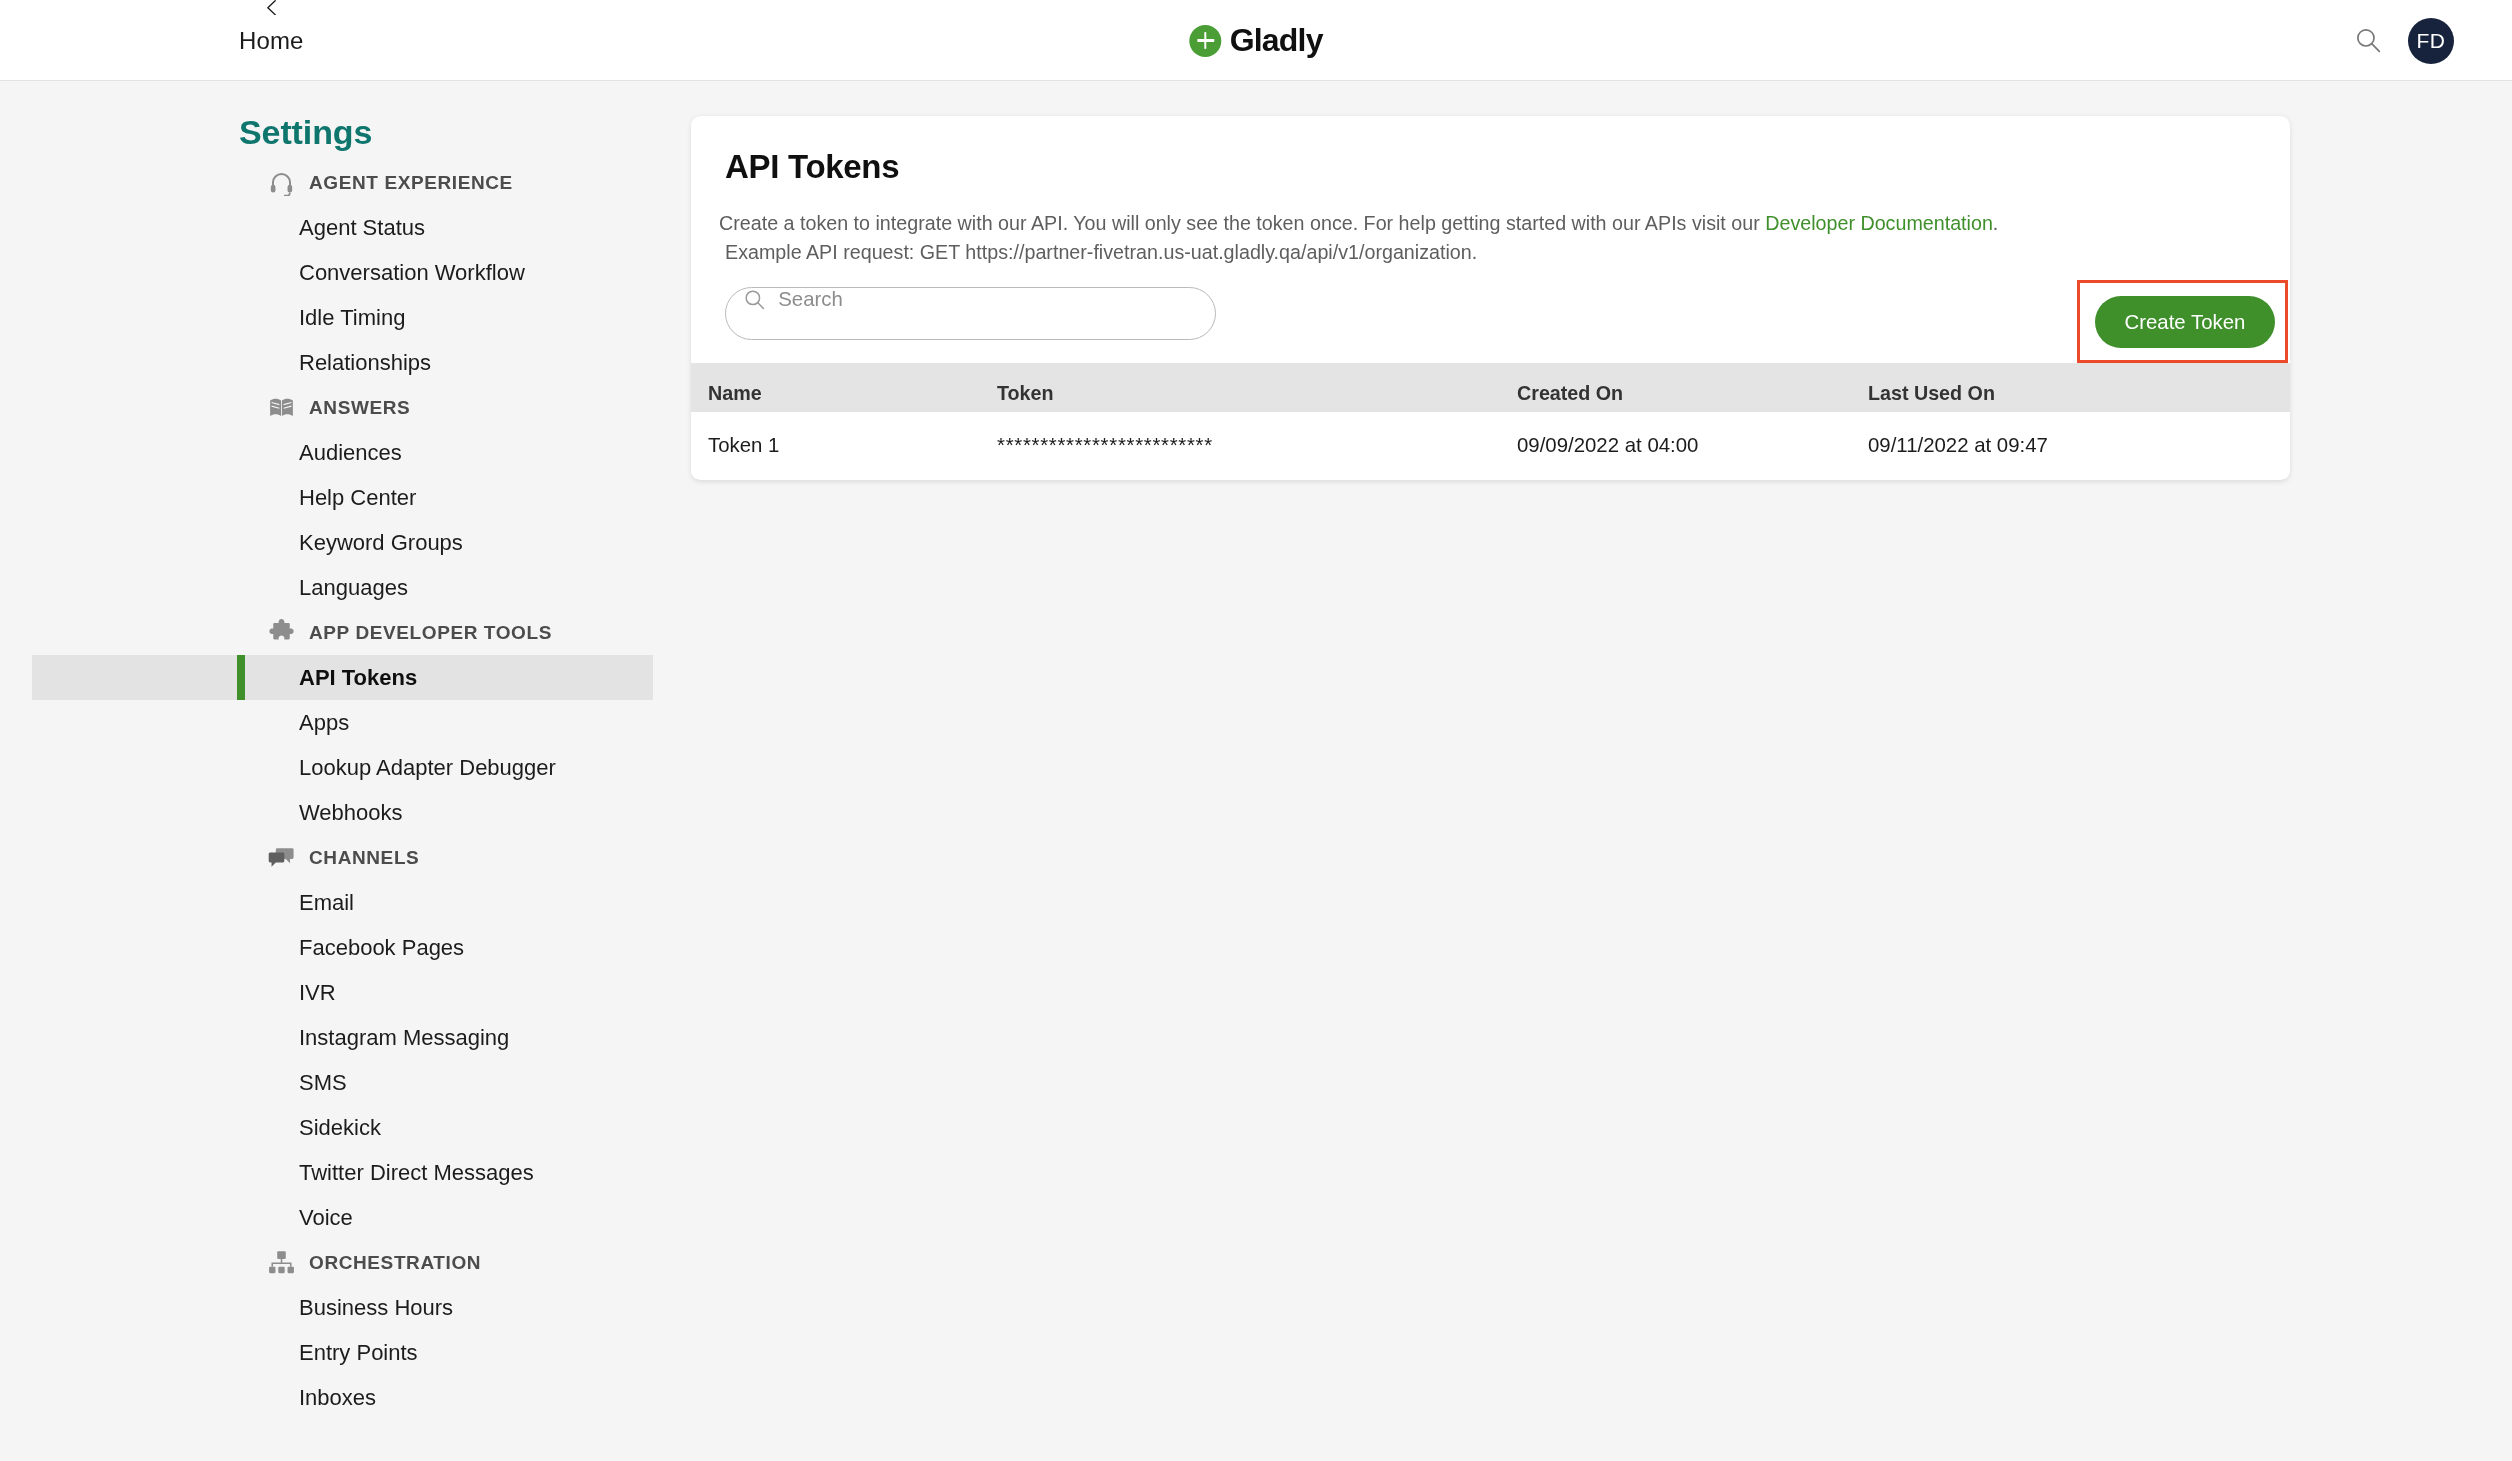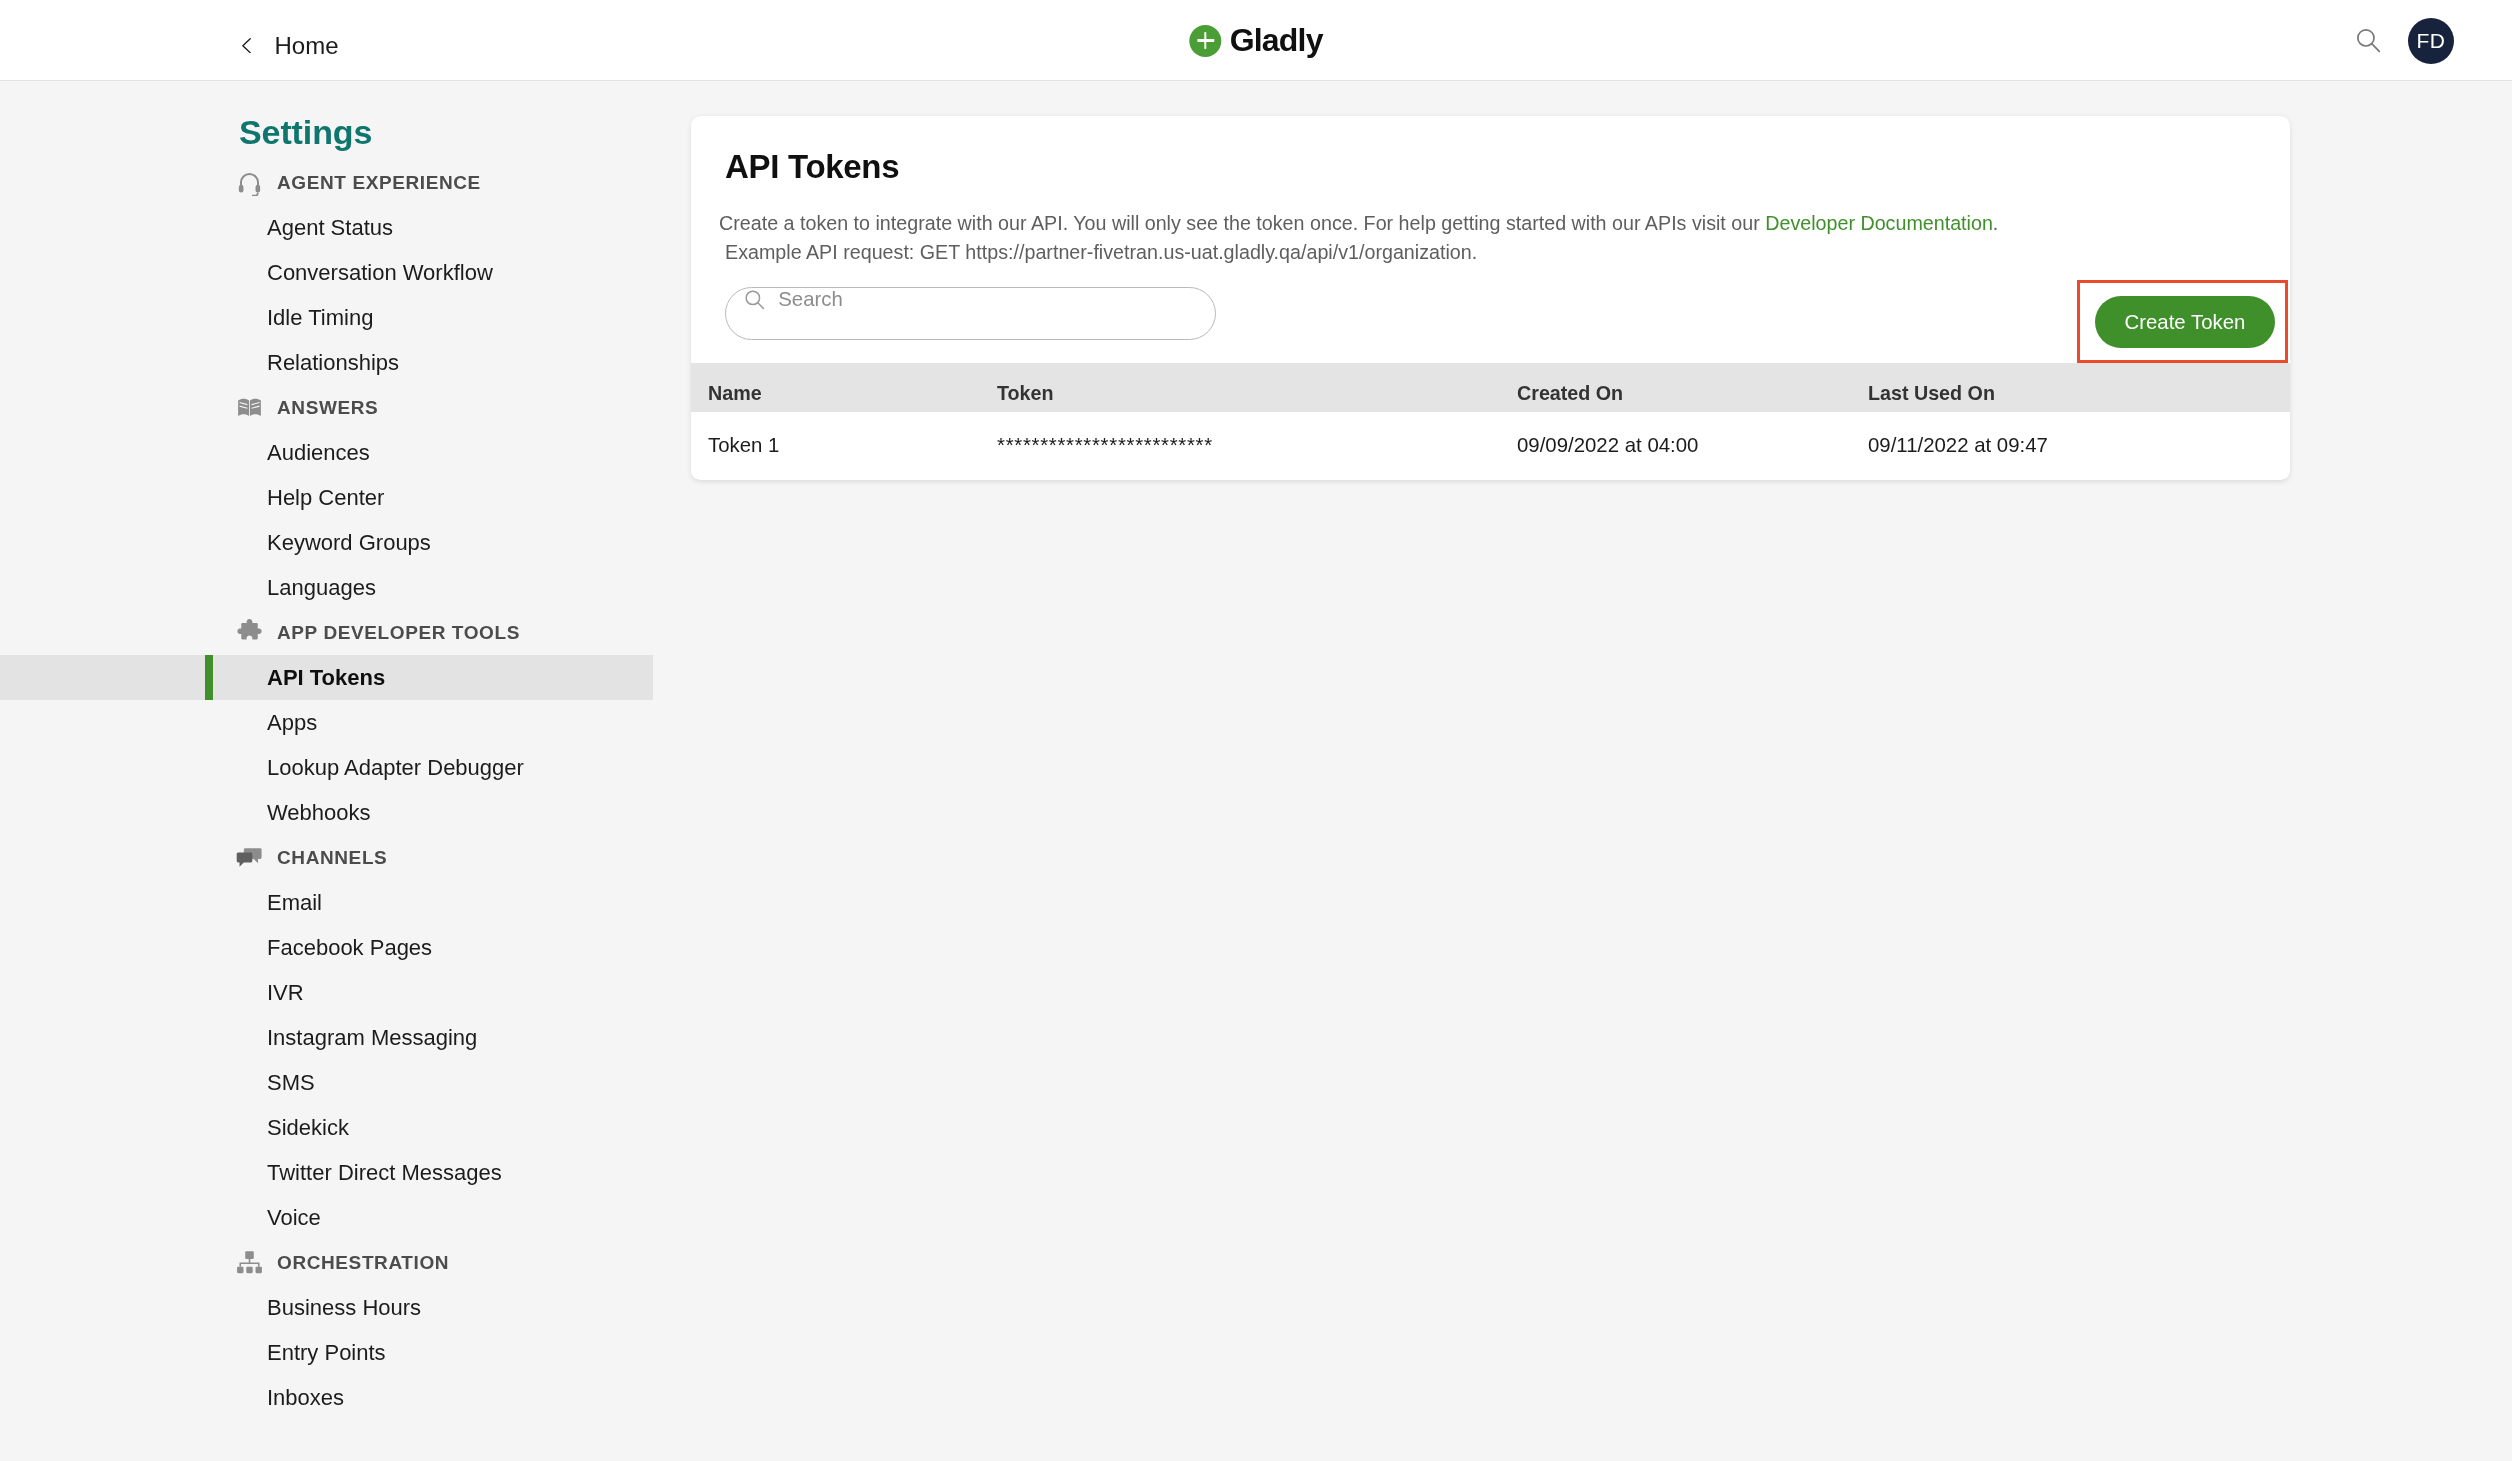--- a/index.html
+++ b/index.html
@@ -12,22 +12,22 @@
 
   
   #app-header{
     position:absolute; top:0; left:0;
     width:2512px; height:81px;
     background:#ffffff;
     border-bottom:0.7px solid #e3e3e3;
   }
   #home-link{
     position:absolute; left:239px; top:0; height:91px;
-    display:flex; align-items:center; gap:20px;
-    cursor:pointer; text-decoration:none;
+    display:flex; align-items:center; gap:12px;
+    cursor:pointer; text-decoration:none;flex-direction:column;
   }
   #home-link .chev{ display:block; width:15.4px; height:15.4px; }
   #home-link .home-label{
     font-size:24px; color:#1b1b1b; font-weight:400; letter-spacing:0.1px;
   }
   #brand-logo{
     position:absolute; left:50%; top:0; height:81px;
     transform:translateX(-50%);
     display:flex; align-items:center; gap:8.4px;
   }
@@ -59,21 +59,21 @@
   
   #settings-sidebar{
     position:absolute; left:0; top:81px;
     width:653px; height:1380px;
     background:#f5f5f5; overflow:hidden;
   }
   #settings-title{
     position:absolute; left:239px; top:32px;
     font-size:34px; font-weight:700; color:#0f766e; letter-spacing:-0.1px;
   }
-  #nav-list{ position:absolute; left:0; top:79px; width:653px; }
+  #nav-list{ position:absolute; left:0; top:79px; width:653px;padding-left:32px; }
   .nav-group{ margin-bottom:0; }
   .group-header{
     display:flex; align-items:center; gap:14px;
     height:45px; padding-left:236px;
   }
   .group-header .gicon{ width:27px; height:27px; flex:0 0 auto; display:block; }
   .group-header .glabel{
     font-size:19px; font-weight:700; color:#4c4c4c; letter-spacing:0.6px;
   }
   .nav-item{

